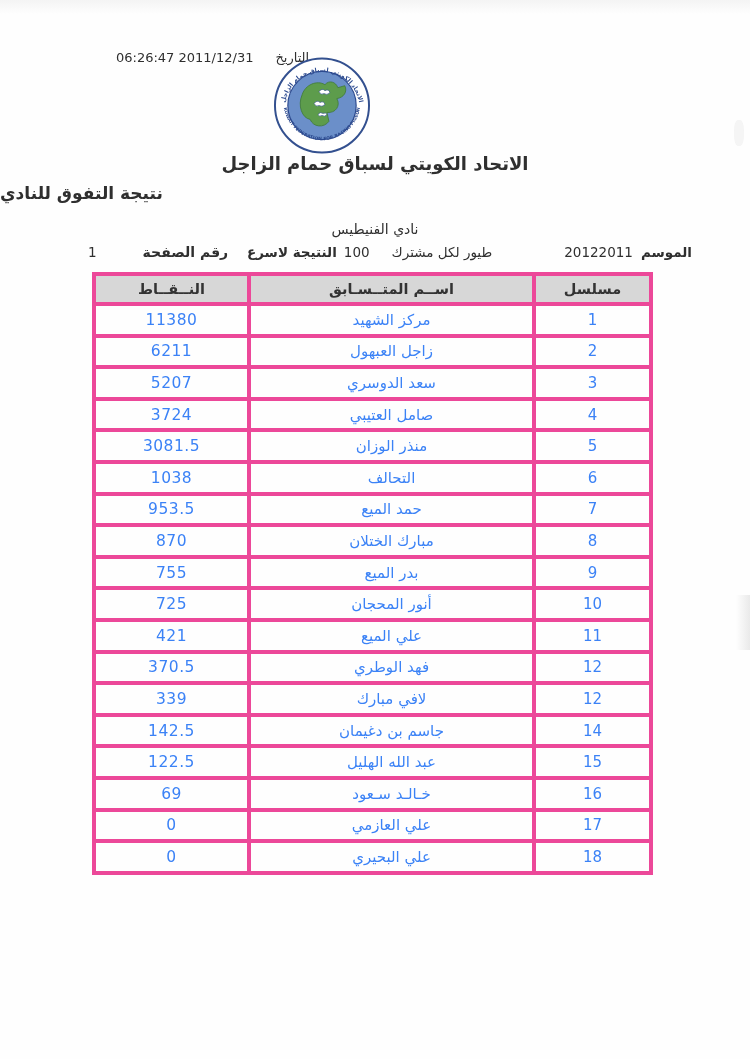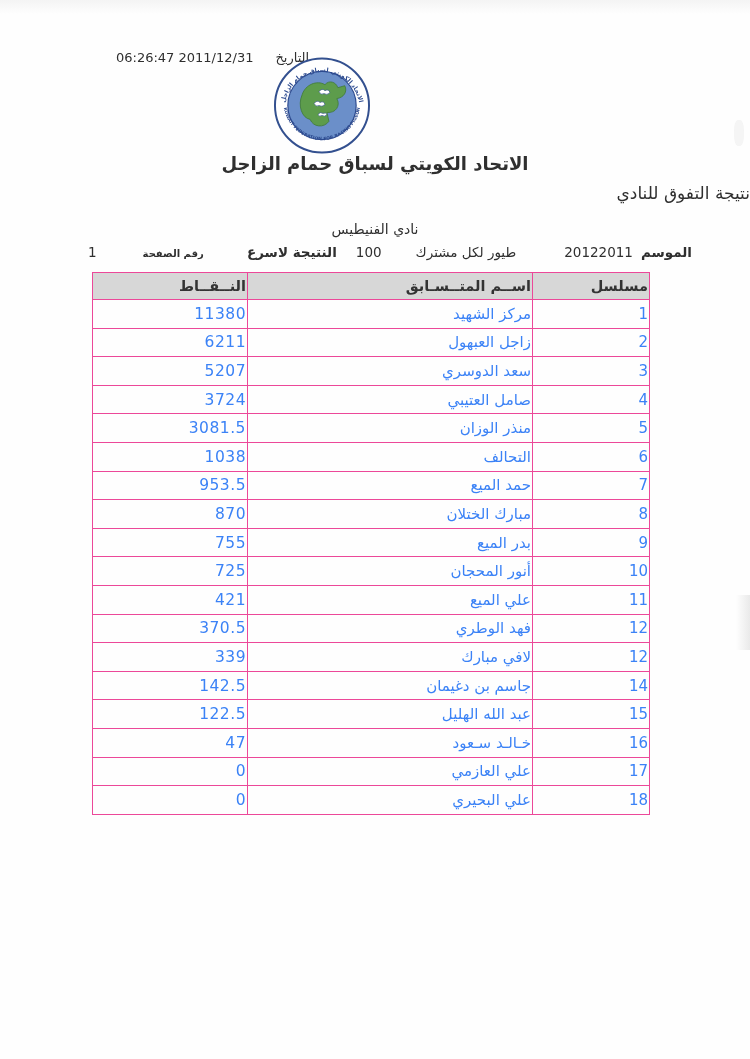--- a/index.html
+++ b/index.html
@@ -22,46 +22,46 @@
   }
   .dateline .lbl{font-weight:normal;text-align:right;}
   .ltr{direction:ltr;unicode-bidi:isolate;}
 
   
   .logo{position:absolute;left:271px;top:56px;width:102px;height:99px;}
 
   
   .title1{position:absolute;top:153px;left:0;width:750px;text-align:center;
           font-size:18px;font-weight:bold;direction:rtl;}
-  .title2{position:absolute;top:183px;left:0;width:750px;text-align:right;
-          font-size:17px;font-weight:normal;direction:rtl;}
+  .title2{position:absolute;top:183px;left:0;width:750px;text-align:left;
+          font-size:17px;font-weight:bold;direction:rtl;}
   .club{position:absolute;top:221px;left:0;width:750px;text-align:center;
         font-size:14px;direction:rtl;}
 
   
   .meta{position:absolute;top:244px;left:0;width:750px;height:22px;font-size:13.5px;}
   .meta .season{position:absolute;right:58px;direction:rtl;display:flex;gap:8px;align-items:baseline;}
   .meta .season .lbl{font-weight:bold;}
-  .meta .result{position:absolute;left:247px;direction:ltr;display:flex;align-items:baseline;gap:12px;}
+  .meta .result{position:absolute;left:247px;direction:ltr;display:flex;align-items:baseline;}
   .meta .result .part1{direction:rtl;unicode-bidi:isolate;font-weight:bold;}
   .meta .result .num{margin-left:7px;}
   .meta .result .part2{direction:rtl;unicode-bidi:isolate;font-weight:normal;margin-left:22px;}
   .meta .pageno{position:absolute;left:88px;direction:rtl;display:flex;gap:46px;align-items:baseline;}
-  .meta .pageno .lbl{font-weight:bold;font-size:10px;}
+  .meta .pageno .lbl{font-weight:bold;font-size:14px;}
 
   
   .results{
     position:absolute;top:272px;left:92px;width:557px;
     border-collapse:collapse;direction:rtl;table-layout:fixed;
   }
   .results col.c-serial{width:117px;}
   .results col.c-name{width:285px;}
   .results col.c-points{width:155px;}
   .results th,.results td{
-    border:1px solid #ec4899;text-align:right;vertical-align:middle;
+    border:4px solid #ec4899;text-align:center;vertical-align:middle;
     overflow:hidden;white-space:nowrap;
   }
   .results th{
     background:#d7d7d7;font-weight:bold;font-size:14.5px;height:24px;color:#333;
   }
   .results td{height:25.6px;font-size:15px;color:#3b82f6;}
   .results td.points{font-size:15.5px;letter-spacing:.5px;}
 </style>
 </head>
 <body>
@@ -217,21 +217,21 @@
 
   <tr>
     <td class="serial">15</td>
     <td class="name">عبد الله الهليل</td>
     <td class="points ltr">122.5</td>
   </tr>
 
   <tr>
     <td class="serial">16</td>
     <td class="name">خـالـد سـعود</td>
-    <td class="points ltr">47</td>
+    <td class="points ltr">69</td>
   </tr>
 
   <tr>
     <td class="serial">17</td>
     <td class="name">علي العازمي</td>
     <td class="points ltr">0</td>
   </tr>
 
   <tr>
     <td class="serial">18</td>

